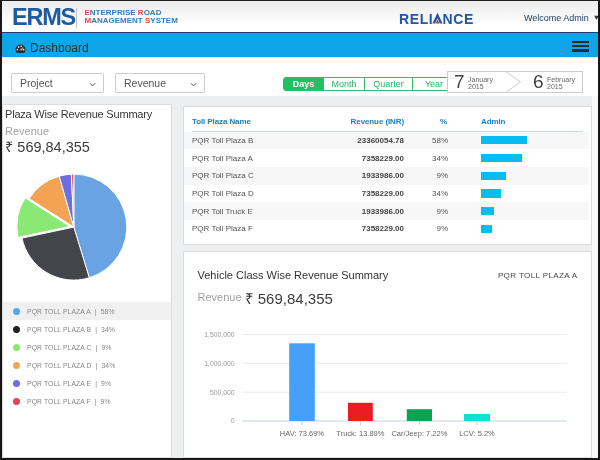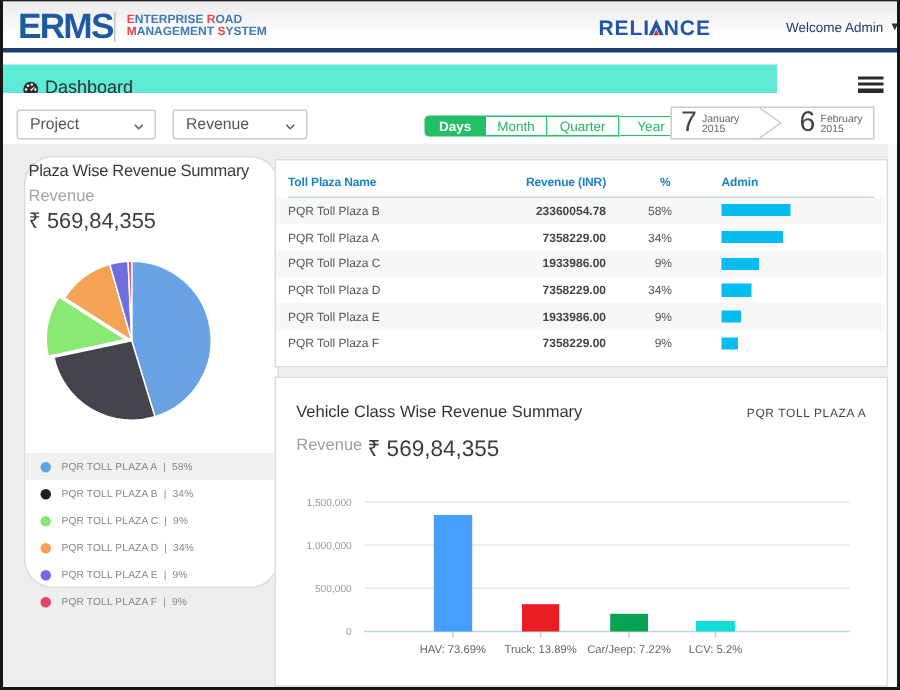--- a/index.html
+++ b/index.html
@@ -12,21 +12,21 @@
 #header { position:absolute; left:0; top:0; width:596px; height:34px;
   background:linear-gradient(#ebebeb, #ffffff 75%); border-bottom:3px solid #1c3f70; }
 #erms { position:absolute; left:10px; top:2.5px; font-size:23.5px; font-weight:bold; color:#1d5aa0; letter-spacing:-1.2px; }
 #hsep { position:absolute; left:74px; top:7px; width:1px; height:20px; background:#c3c3c3; }
 #htag { position:absolute; left:82.5px; top:7.8px; font-size:8px; font-weight:bold; color:#3c7ab8; line-height:7.8px; letter-spacing:0px; }
 #htag .r { color:#e8464a; }
 #rlogo { position:absolute; left:397px; top:8.5px; }
 #welcome { position:absolute; left:522px; top:12px; font-size:9px; color:#1b3e68; white-space:nowrap; }
 #welcome .car { font-size:7.5px; position:relative; top:-1px; margin-left:4px; color:#333; }
 
-#dashbar { position:absolute; left:0; top:42px; width:516px; height:25px; background:#5eead4; border-bottom:1px solid #f0f0f0; }
+#dashbar { position:absolute; left:0; top:32px; width:596px; height:25px; background:#0ea5e9; border-bottom:1px solid #f0f0f0; }
 #dashic { position:absolute; left:13px; top:10.5px; }
 #dashtxt { position:absolute; left:28px; top:8px; font-size:12px; color:#2f2f2f; }
 #burger { position:absolute; left:570px; top:7.5px; width:16.5px; }
 #burger div { height:2.6px; background:#2b2b2b; margin-bottom:1.8px; }
 
 #filterbar { position:absolute; left:0; top:61px; width:596px; height:35px; background:#fff; border-bottom:1px solid #e2e2e2; }
 .sel { position:absolute; top:11px; height:20px; border:1px solid #ccc; border-radius:2px; background:#fff; font-size:10.5px; color:#555; line-height:18px; padding-left:8px; }
 .sel .chev { position:absolute; right:7px; top:7px; width:7px; height:7px; }
 #sel1 { left:9px; width:93px; }
 #sel2 { left:113px; width:90px; }
@@ -35,21 +35,21 @@
 .seg:first-child { border-left:1px solid #2bbd69; border-radius:3px 0 0 3px; background:#21c065; color:#fff; font-weight:bold; }
 .seg:last-child { border-radius:0 3px 3px 0; }
 #dates { position:absolute; left:445px; top:9px; width:136px; height:22px; border:1px solid #ccc; background:#fff; }
 #dates .big { font-size:19px; color:#444; position:absolute; top:-1px; font-weight:normal; }
 #dates .sm { font-size:7px; color:#666; line-height:7.5px; position:absolute; top:3.5px; }
 #dates svg { position:absolute; left:58px; top:0; }
 
 #content { position:absolute; left:0; top:95px; width:596px; height:362px; background:#edeeef; }
 #rstrip { position:absolute; left:590px; top:0; width:6px; height:362px; background:#fafafa; }
 .card { position:absolute; background:#fff; border:1px solid #dcdcdc; }
-#lcard { left:14px; top:8px; width:170px; height:288px;border-radius:19px; }
+#lcard { left:0; top:8px; width:170px; height:354px; }
 #tcard { left:181px; top:9.5px; width:409px; height:139px; }
 #bcard { left:181px; top:155px; width:409px; height:207px; }
 
 #lt1 { position:absolute; left:2px; top:3px; font-size:11px; letter-spacing:-0.2px; color:#383838; white-space:nowrap; }
 #lt2 { position:absolute; left:2px; top:20px; font-size:11px; color:#a3a3a3; }
 #lt3 { position:absolute; left:2px; top:30.5px; font-size:14.5px; color:#3c3c3c; }
 #pie { position:absolute; left:0px; top:58.5px; }
 #legend { position:absolute; left:0; top:197px; width:168px; }
 .lrow { height:18px; display:flex; align-items:center; padding-left:10px; }
 .lrow.hl { background:#f0f0f0; }
@@ -196,21 +196,21 @@
             <span class="c3">9%</span>
             <span class="bar" style="width:25px"></span>
           </div>
         <div class="trow">
             <span class="c1">PQR Toll Plaza D</span>
             <span class="c2">7358229.00</span>
             <span class="c3">34%</span>
             <span class="bar" style="width:20px"></span>
           </div>
         <div class="trow alt">
-            <span class="c1">PQR Toll Plaza E</span>
+            <span class="c1">PQR Toll Truck E</span>
             <span class="c2">1933986.00</span>
             <span class="c3">9%</span>
             <span class="bar" style="width:13px"></span>
           </div>
         <div class="trow">
             <span class="c1">PQR Toll Plaza F</span>
             <span class="c2">7358229.00</span>
             <span class="c3">9%</span>
             <span class="bar" style="width:11px"></span>
           </div>

